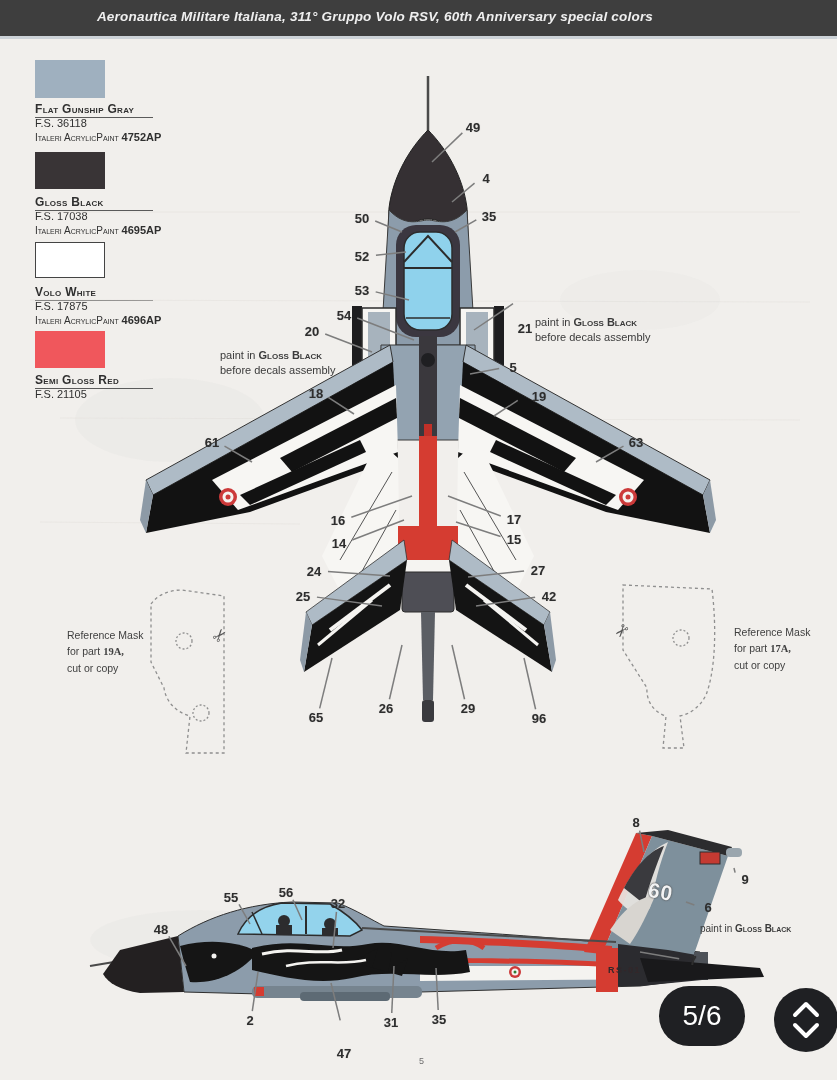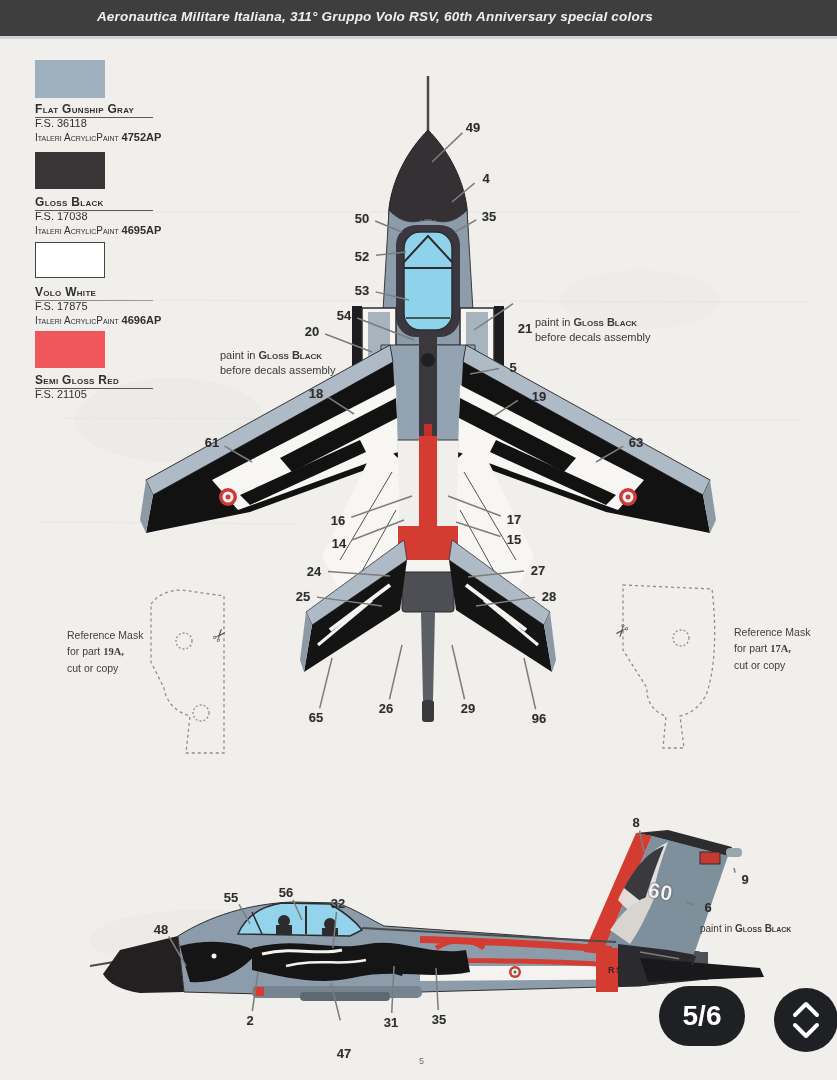--- a/index.html
+++ b/index.html
@@ -34,21 +34,21 @@
         text-shadow:0 0 2px #4a4a4a,0 0 1px #4a4a4a;}
   #fus-code{position:absolute;left:608px;top:965px;font-size:9px;font-weight:bold;color:#33272a;
         letter-spacing:1.5px;z-index:3;}
   
   #art,#leader-svg{position:absolute;left:0;top:0;z-index:1;pointer-events:none;}
   #leader-svg{z-index:2;}
   #leader-svg line{stroke:#7d7d7d;stroke-width:1.5px;}
   
   #page-pill{position:absolute;left:659px;top:986px;width:86px;height:60px;border-radius:32px;
         background:#1f2023;color:#fff;display:flex;align-items:center;justify-content:center;
-        font-size:28px;font-weight:700;z-index:8;}
+        font-size:28px;font-weight:400;z-index:8;}
   #scroll-btn{position:absolute;left:774px;top:988px;width:64px;height:64px;border-radius:50%;
         background:#1f2023;z-index:8;}
   #footer-page{position:absolute;left:419px;top:1056px;font-size:9px;color:#6f6f6f;z-index:3;}
 </style>
 </head>
 <body>
 
 <div id="page">
 
   <svg id="art" width="837" height="1080" viewBox="0 0 837 1080">
@@ -307,21 +307,21 @@
     <div class="callout" style="left: 530px; top: 396px; margin-left: 9px;">19</div>
     <div class="callout" style="left: 212px; top: 442px;">61</div>
     <div class="callout" style="left: 636px; top: 442px;">63</div>
     <div class="callout" style="left: 338px; top: 520px;">16</div>
     <div class="callout" style="left: 514px; top: 519px;">17</div>
     <div class="callout" style="left: 339px; top: 543px;">14</div>
     <div class="callout" style="left: 514px; top: 539px;">15</div>
     <div class="callout" style="left: 314px; top: 571px;">24</div>
     <div class="callout" style="left: 538px; top: 570px;">27</div>
     <div class="callout" style="left: 303px; top: 596px;">25</div>
-    <div class="callout" style="left: 549px; top: 596px;">28</div>
+    <div class="callout" style="left: 549px; top: 596px;">42</div>
     <div class="callout" style="left: 316px; top: 717px;">65</div>
     <div class="callout" style="left: 386px; top: 708px;">26</div>
     <div class="callout" style="left: 468px; top: 708px;">29</div>
     <div class="callout" style="left: 539px; top: 718px;">96</div>
     <div class="callout" style="left: 636px; top: 822px;">8</div>
     <div class="callout" style="left: 745px; top: 879px;">9</div>
     <div class="callout" style="left: 708px; top: 907px;">6</div>
     <div class="callout" style="left: 693px; top: 960px;">7</div>
     <div class="callout" style="left: 161px; top: 929px;">48</div>
     <div class="callout" style="left: 231px; top: 897px;">55</div>

